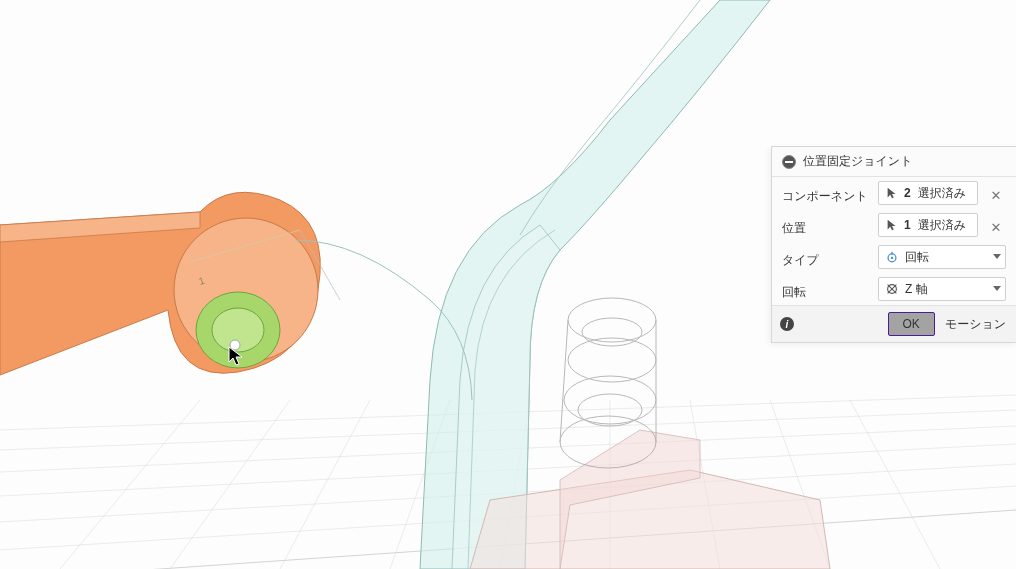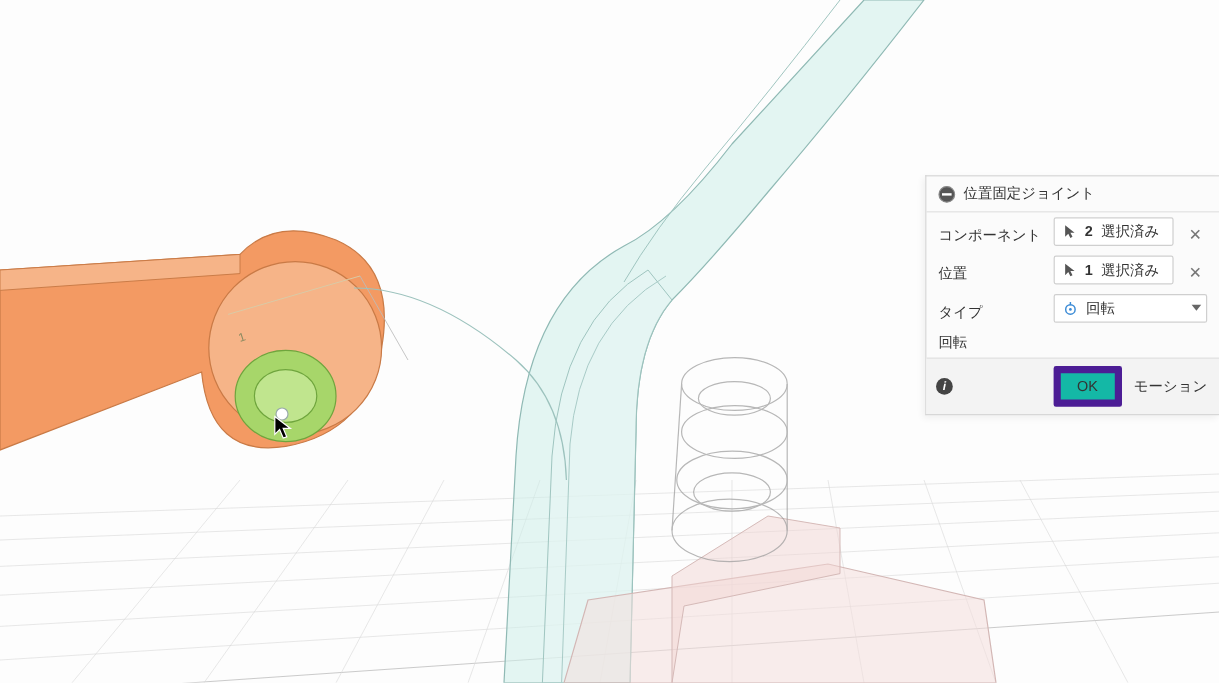--- a/index.html
+++ b/index.html
@@ -21,21 +21,21 @@
   .picker{flex:1;display:flex;align-items:center;gap:5px;height:22px;border:1px solid #cfcfcf;background:#fff;padding:0 6px;border-radius:2px}
   .picker .count{font-weight:600;margin-right:2px}
   .xbtn{width:20px;height:20px;display:flex;align-items:center;justify-content:center;color:#777;font-size:13px;cursor:pointer}
   .section-head{padding:6px 10px 2px;color:#333;display:flex;align-items:center;gap:4px}
   .section-head .tri{width:0;height:0;border-left:4px solid transparent;border-right:4px solid transparent;border-top:5px solid #555;transform:translateY(-1px)}
   .dropdown{flex:1;height:22px;border:1px solid #cfcfcf;background:#fff;border-radius:2px;display:flex;align-items:center;padding:0 6px;gap:6px;position:relative}
   .dropdown .chev{position:absolute;right:4px;top:8px;width:0;height:0;border-left:4px solid transparent;border-right:4px solid transparent;border-top:5px solid #666}
   .playbtn{width:0;height:0;border-top:6px solid transparent;border-bottom:6px solid transparent;border-left:9px solid #444;margin-left:4px}
   .footer{display:flex;align-items:center;justify-content:flex-end;gap:8px;padding:6px 8px;border-top:1px solid #e2e2e2;background:#f3f3f3}
   .footer .info{margin-right:auto;width:14px;height:14px;border-radius:50%;background:#444;color:#fff;display:flex;align-items:center;justify-content:center;font-weight:700;font-size:10px;font-style:italic}
-  .btn{height:22px;padding:0 14px;border:6px solid #4c1d95;background:#14b8a6;border-radius:2px;cursor:pointer;font-size:12px;color:#333;display:flex;align-items:center}
+  .btn{height:22px;padding:0 14px;border:1px solid #4c1d95;background:#a3a3a3;border-radius:2px;cursor:pointer;font-size:12px;color:#333;display:flex;align-items:center}
   .btn.cancel{border:none;background:transparent;padding:0 2px}
   
   svg.icn{width:14px;height:14px;flex:0 0 14px}
   
   .cursor{position:absolute;left:228px;top:346px;width:16px;height:20px;pointer-events:none}
 </style>
 </head>
 <body>
 
 <div class="viewport">
@@ -146,20 +146,29 @@
         <path d="M8 2 L8 5" stroke="#3b8bd6" stroke-width="1.4"></path>
         <circle cx="8" cy="9" r="1.3" fill="#3b8bd6"></circle>
       </svg>
       <span>回転</span>
       <span class="chev"></span>
     </div>
   </div>
 
   <div class="row">
     <span class="label">回転</span>
+    <div class="dropdown">
+      <svg class="icn" viewBox="0 0 16 16">
+        <circle cx="8" cy="8" r="5" fill="none" stroke="#555" stroke-width="1.3"></circle>
+        <path d="M3 3 L13 13" stroke="#555" stroke-width="1.3"></path>
+        <path d="M13 3 L3 13" stroke="#555" stroke-width="1.3"></path>
+      </svg>
+      <span>Z 軸</span>
+      <span class="chev"></span>
+    </div>
   </div>
 
 
   <div class="footer">
     <span class="info">i</span>
     <span class="btn">OK</span>
     <span class="btn cancel">モーション</span>
   </div>
 </div>
 

